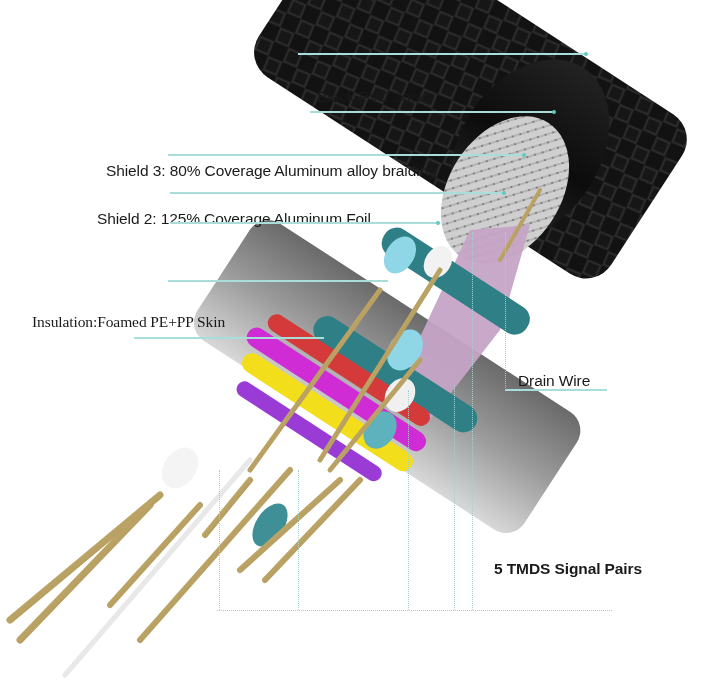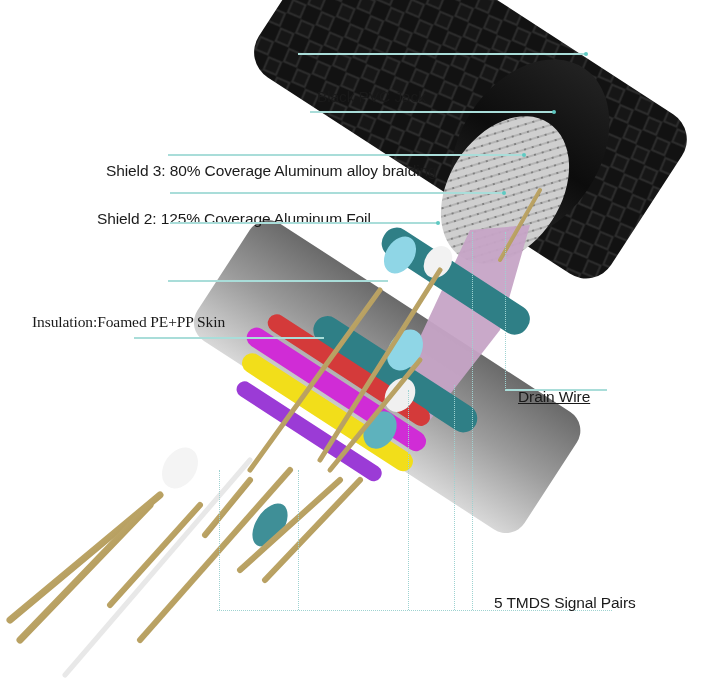--- a/index.html
+++ b/index.html
@@ -115,24 +115,24 @@
   <div class="dot" style="left:502px; top:191px;"></div>
 
   <div class="leader" style="left:170px; top:222px; width:268px;"></div>
   <div class="dot" style="left:436px; top:221px;"></div>
 
   <div class="leader" style="left:168px; top:280px; width:220px;"></div>
 
   <div class="label" style="left:32px; top:313px;font-family:Liberation Serif, serif;">Insulation:Foamed PE+PP Skin</div>
   <div class="leader" style="left:134px; top:337px; width:190px;"></div>
 
-  <div class="label" style="left:518px; top:388px;text-decoration:underline;">Drain Wire</div>
+  <div class="label" style="left:518px; top:372px;">Drain Wire</div>
   <div class="leader" style="left:505px; top:389px; width:102px;"></div>
   <div class="vline" style="left:505px; top:232px; height:158px;"></div>
 
   <div class="vline" style="left:219px; top:470px; height:140px;"></div>
   <div class="vline" style="left:298px; top:470px; height:140px;"></div>
   <div class="vline" style="left:408px; top:390px; height:220px;"></div>
   <div class="vline" style="left:454px; top:385px; height:225px;"></div>
   <div class="vline" style="left:472px; top:232px; height:378px;"></div>
   <div class="hline" style="left:217px; top:610px; width:395px;"></div>
-  <div class="label" style="left:494px; top:594px;">5 TMDS Signal Pairs</div>
+  <div class="label" style="left:494px; top:560px;font-weight:bold;">5 TMDS Signal Pairs</div>
 </div>
 
 </body></html>

